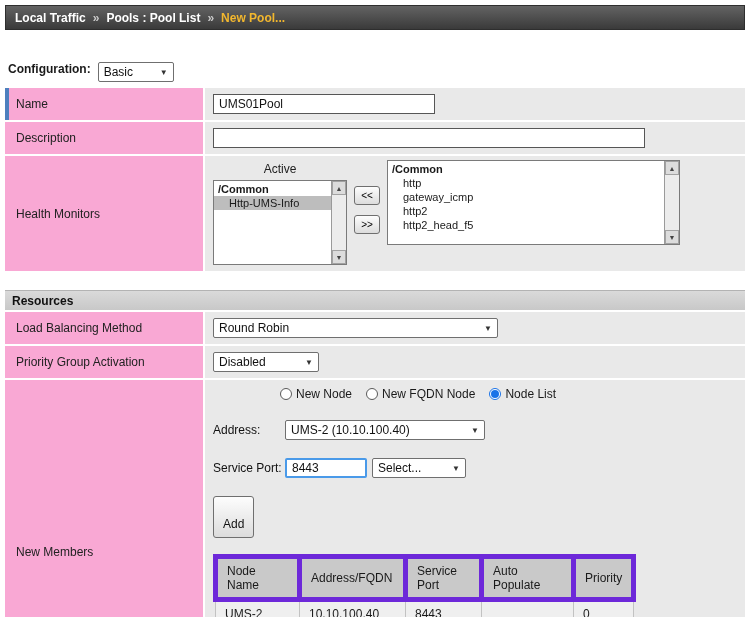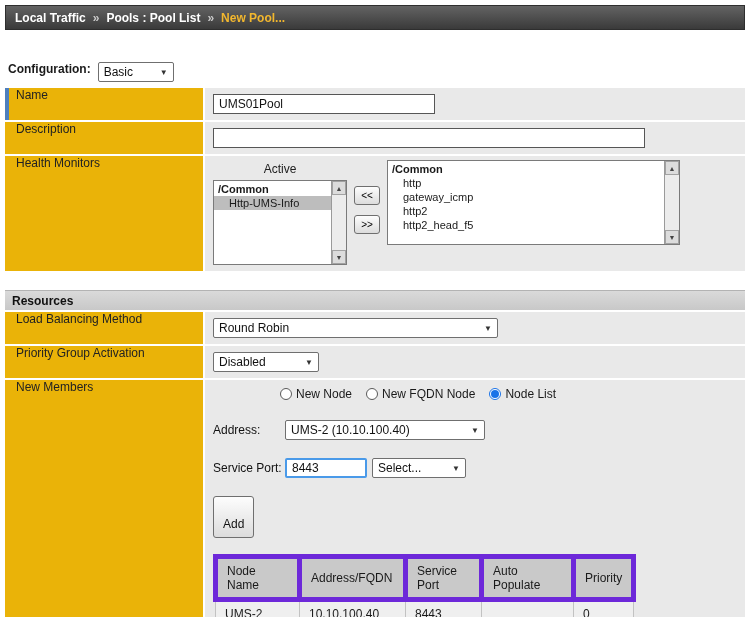--- a/index.html
+++ b/index.html
@@ -24,22 +24,22 @@
   .selectbox {
     height:20px; background:#fff; border:1px solid #6f6f6f; border-radius:2px;
     display:inline-flex; align-items:center; justify-content:space-between;
     padding:0 5px; font-size:12px; color:#111; cursor:default; font-weight:normal;
   }
   .sel-arrow { font-size:8px; color:#333; margin-left:8px; }
   
   .form { margin-top:4px; }
   .frow { display:flex; border-bottom:2px solid #fff; min-height:33px; }
   .flabel {
-    width:200px; flex:0 0 200px; background:#eab308; border-right:2px solid #fff;
-    display:flex; align-items:flex-start; padding-left:11px; position:relative; color:#222;
+    width:200px; flex:0 0 200px; background:#f9a8d4; border-right:2px solid #fff;
+    display:flex; align-items:center; padding-left:11px; position:relative; color:#222;
   }
   .fcontent { flex:1; background:#e9e9e9; padding:6px 8px; display:flex; align-items:center; }
   .accent { position:absolute; left:0; top:0; bottom:0; width:4px; background:var(--accent-blue,#4d7fbe); }
   .tinput {
     height:20px; border:1px solid #565656; background:#fff; padding:1px 5px;
     font-family:"Liberation Sans",sans-serif; font-size:12px; color:#111;
   }
   
   .hm-row { min-height:116px; }
   .hm-content { align-items:flex-start; padding-top:4px; }

